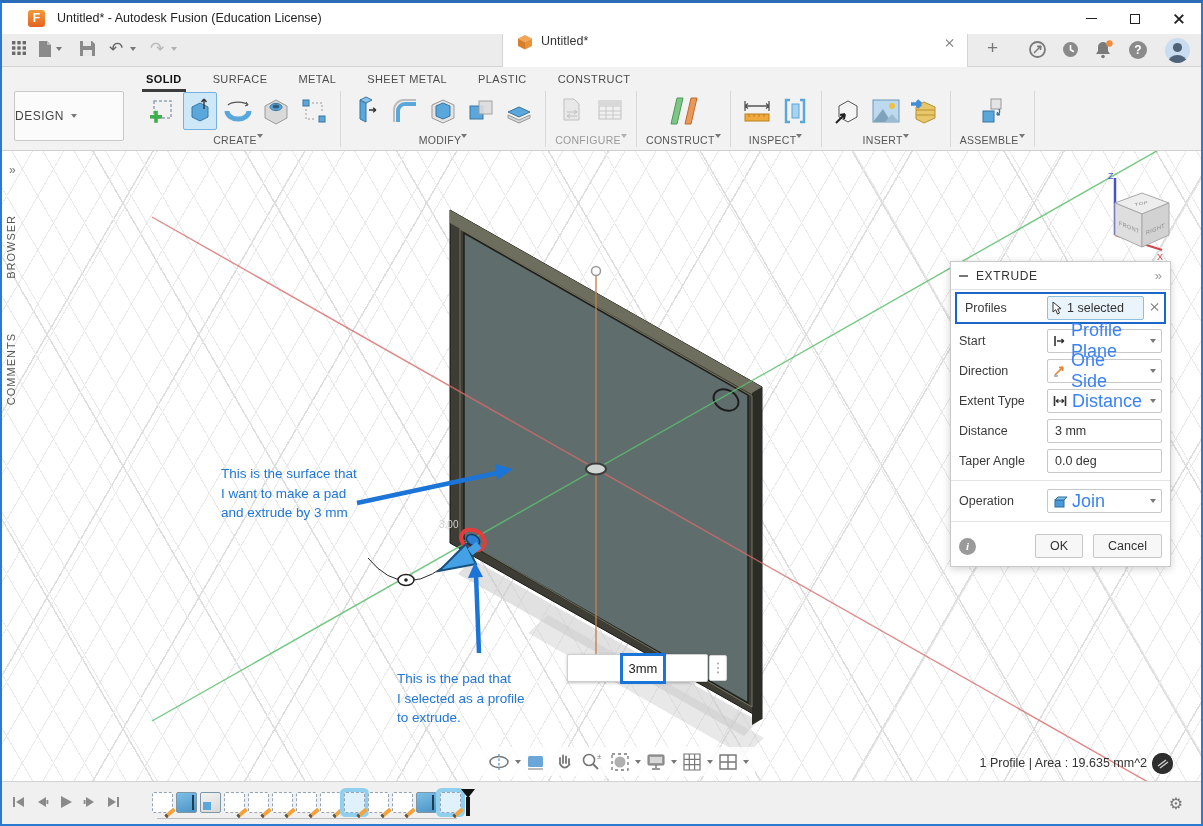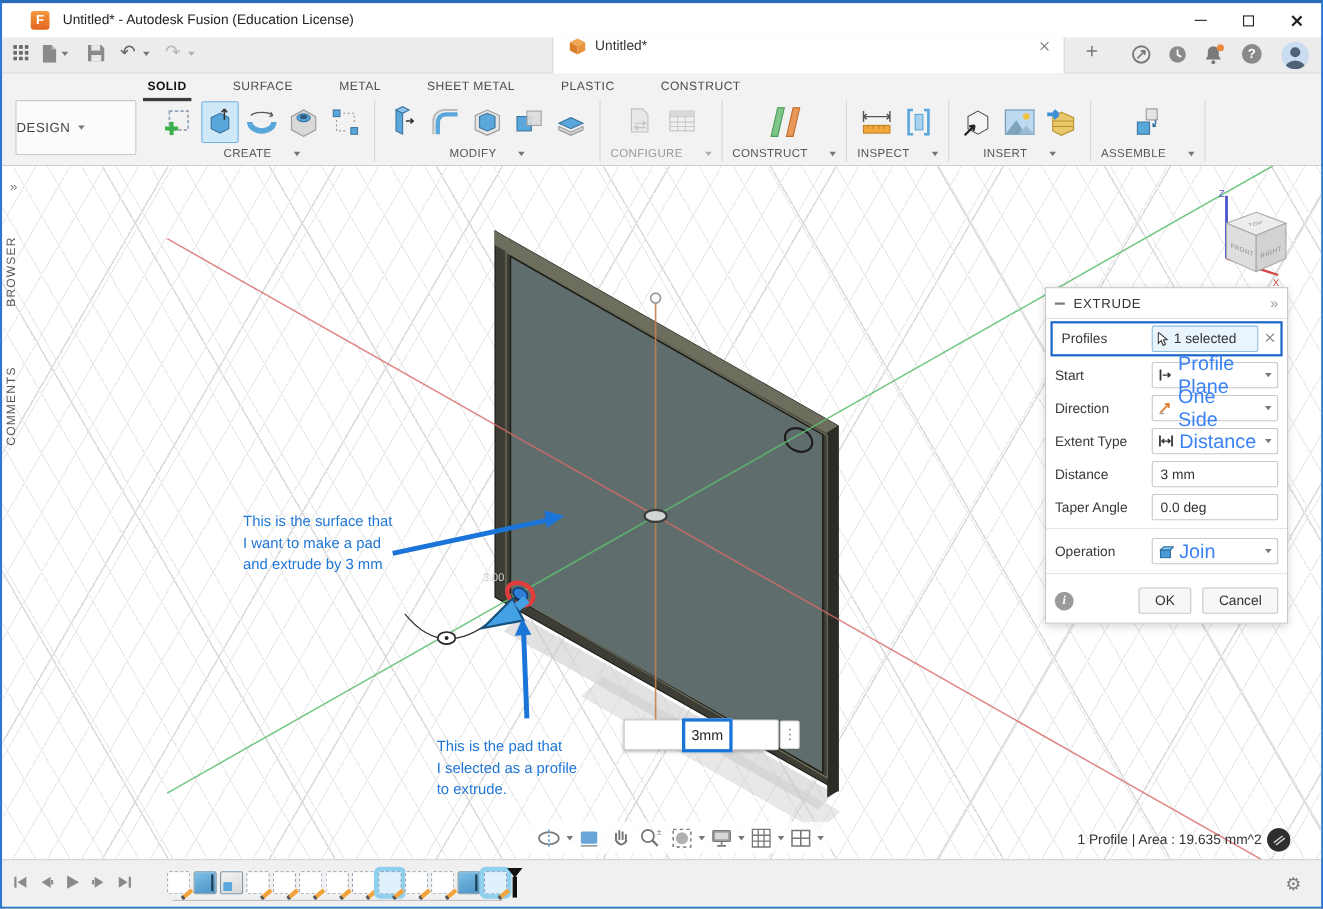--- a/index.html
+++ b/index.html
@@ -21,28 +21,28 @@
 .qat-ic{position:absolute;top:7px;color:#666}
 .caret{width:0;height:0;border-left:3.5px solid transparent;border-right:3.5px solid transparent;border-top:4px solid #777;display:inline-block}
 .doc-tab{position:absolute;left:500px;top:0;width:466px;height:33px;background:#fff;border-left:1px solid #d4d4d4;border-right:1px solid #d4d4d4;display:flex;align-items:flex-start}
 .doc-tab .lbl{font-size:12.5px;color:#333;margin-left:8px}
 .xmark{position:relative;width:10px;height:10px;display:inline-block}
 .xmark:before,.xmark:after{content:"";position:absolute;left:4.4px;top:0;width:1.4px;height:10px;background:#777}
 .xmark:before{transform:rotate(45deg)}.xmark:after{transform:rotate(-45deg)}
 .avatar{position:absolute;left:1163px;top:4px;width:25px;height:25px;border-radius:50%;background:#c9dcf0;overflow:hidden}
 
 .ribbon{position:absolute;left:0;top:64px;width:100%;height:84px;background:#f2f2f2;border-bottom:1px solid #cfcfcf}
-.tabs{position:absolute;left:128px;top:4px;display:flex;gap:34px}
+.tabs{position:absolute;left:140px;top:4px;display:flex;gap:23px}
 .rtab{font-size:11px;color:#4c4c4c;padding:2px 4px 4px;letter-spacing:.4px}
 .rtab.active{color:#111;font-weight:bold;border-bottom:3px solid #3c3c3c}
 .design-btn{position:absolute;left:12px;top:24px;width:110px;height:50px;background:#fbfbfb;border:1px solid #c9c9c9;border-radius:2px;display:flex;align-items:center;gap:7px;font-size:12px;color:#444;letter-spacing:.5px}
 .groups{position:absolute;left:134px;top:22px;display:flex;height:60px}
 .grp{display:flex;flex-direction:column;align-items:center;padding:0 9px}
 .grp-icons{display:flex;align-items:center;gap:4px;height:44px}
-.grp-lbl{font-size:10.5px;color:#555;margin-top:1px;display:flex;align-items:center;gap:20px;letter-spacing:.3px}
+.grp-lbl{font-size:10.5px;color:#555;margin-top:1px;display:flex;align-items:flex-start;gap:0;letter-spacing:.3px}
 .gsep{width:1px;height:56px;background:#d8d8d8;margin-top:2px}
 .ric{width:34px;height:38px;display:flex;align-items:center;justify-content:center;border-radius:2px}
 .ric.active-tool{background:#cfe8f8;border:1px solid #74b2dd}
 
 .canvas{position:absolute;left:0;top:148px;width:1203px;height:630px;background-color:#fff;background-image:repeating-linear-gradient(60deg,transparent 0 26px,#eaeaea 26px 27px),repeating-linear-gradient(120deg,transparent 0 26px,#eaeaea 26px 27px),repeating-linear-gradient(60deg,transparent 0 130px,#dedede 130px 131.5px),repeating-linear-gradient(120deg,transparent 0 130px,#dedede 130px 131.5px)}
 .side-chev{position:absolute;left:7px;top:160px;color:#777;font-size:12px}
 .vlabel{position:absolute;left:3px;writing-mode:vertical-rl;transform:rotate(180deg);font-size:11px;color:#555;letter-spacing:1px}
 .scene{position:absolute;left:0;top:148px}
 .note{position:absolute;color:#1f76d6;font-size:13.5px;line-height:1.45;white-space:pre-line}
 .dim-input{position:absolute;left:565px;top:651px;width:141px;height:28px;background:#fff;border:1px solid #cfcfcf;border-radius:2px;box-shadow:0 1px 3px rgba(0,0,0,.25)}

